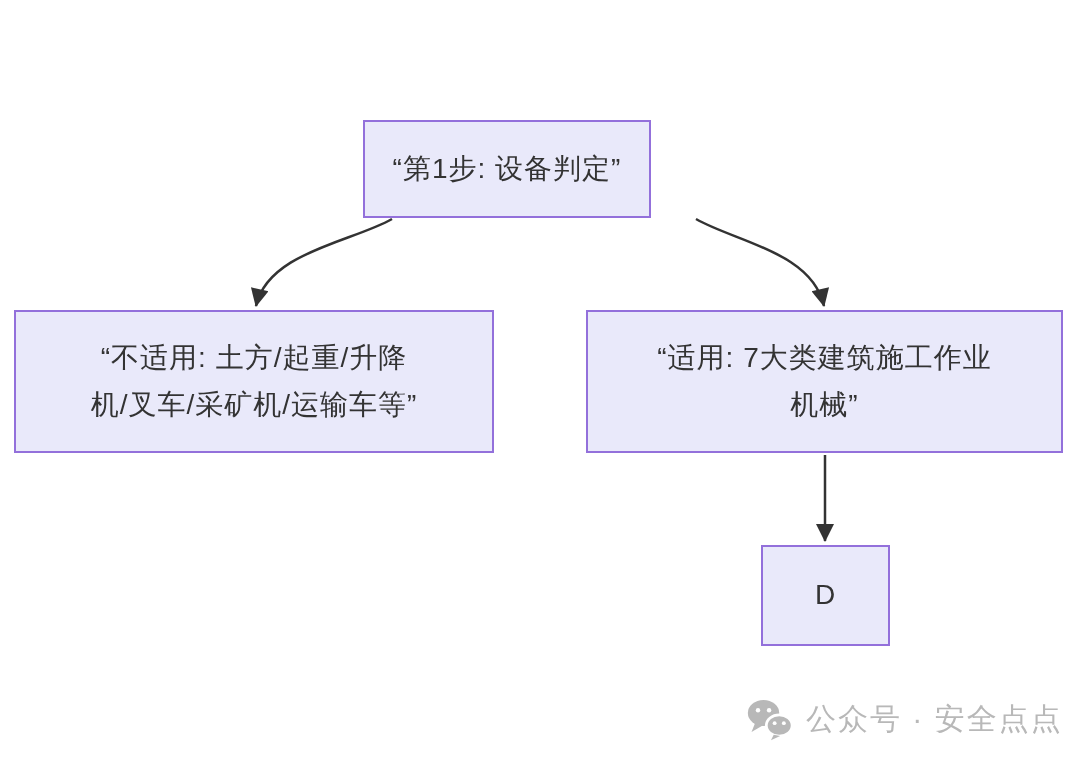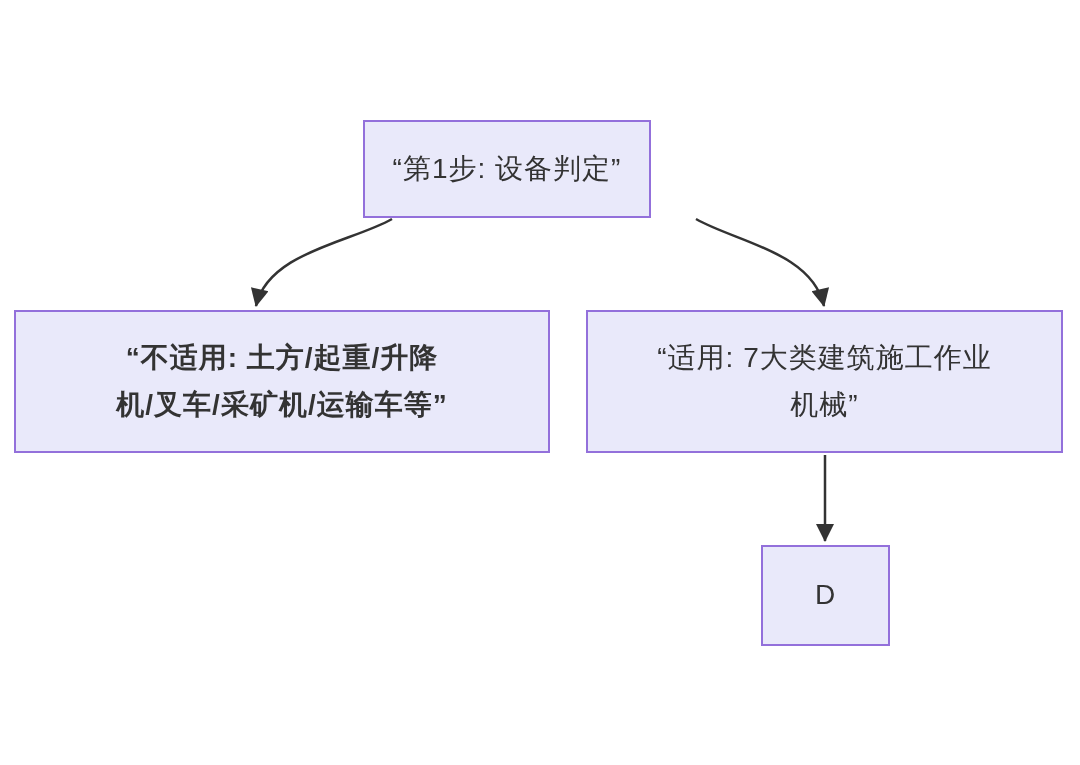--- a/index.html
+++ b/index.html
@@ -35,21 +35,21 @@
     color: #333333;
     font-size: 28px;
     line-height: 1.65;
     letter-spacing: 1px;
   }
   .node .label {
     white-space: pre-line;
     max-width: 430px;
   }
   #node-step1   { left: 363px; top: 120px; width: 288px; height: 98px;  }
-  #node-na      { left: 14px;  top: 310px; width: 536px; height: 143px; font-weight: bold; }
+  #node-na      { left: 14px;  top: 310px; width: 480px; height: 143px; }
   #node-a       { left: 586px; top: 310px; width: 477px; height: 143px; }
   #node-d       { left: 761px; top: 545px; width: 129px; height: 101px; }
 
   #watermark {
     position: absolute;
     left: 746px;
     top: 697px;
     display: flex;
     align-items: center;
     gap: 12px;
@@ -87,14 +87,35 @@
 
   <div id="node-a" class="node">
     <span class="label">“适用: 7大类建筑施工作业
 机械”</span>
   </div>
 
   <div id="node-d" class="node">
     <span class="label">D</span>
   </div>
 
+  <div id="watermark">
+    <svg width="48" height="44" viewBox="0 0 52 46">
+      <g fill="#b8b8b8">
+        <ellipse cx="19" cy="16.5" rx="17" ry="14"></ellipse>
+        <polygon points="10,27 6,37 19,29.5"></polygon>
+      </g>
+      <g fill="#ffffff">
+        <circle cx="13" cy="13.5" r="2.4"></circle>
+        <circle cx="25" cy="13.5" r="2.4"></circle>
+      </g>
+      <g>
+        <ellipse cx="36" cy="30" rx="14" ry="11.5" fill="#b8b8b8" stroke="#ffffff" stroke-width="3"></ellipse>
+        <polygon points="30,40 27,46 37,41.5" fill="#b8b8b8"></polygon>
+      </g>
+      <g fill="#ffffff">
+        <circle cx="31" cy="27.5" r="2.1"></circle>
+        <circle cx="41" cy="27.5" r="2.1"></circle>
+      </g>
+    </svg>
+    <span>公众号 · 安全点点</span>
+  </div>
 
 </div>
 
 </body></html>

